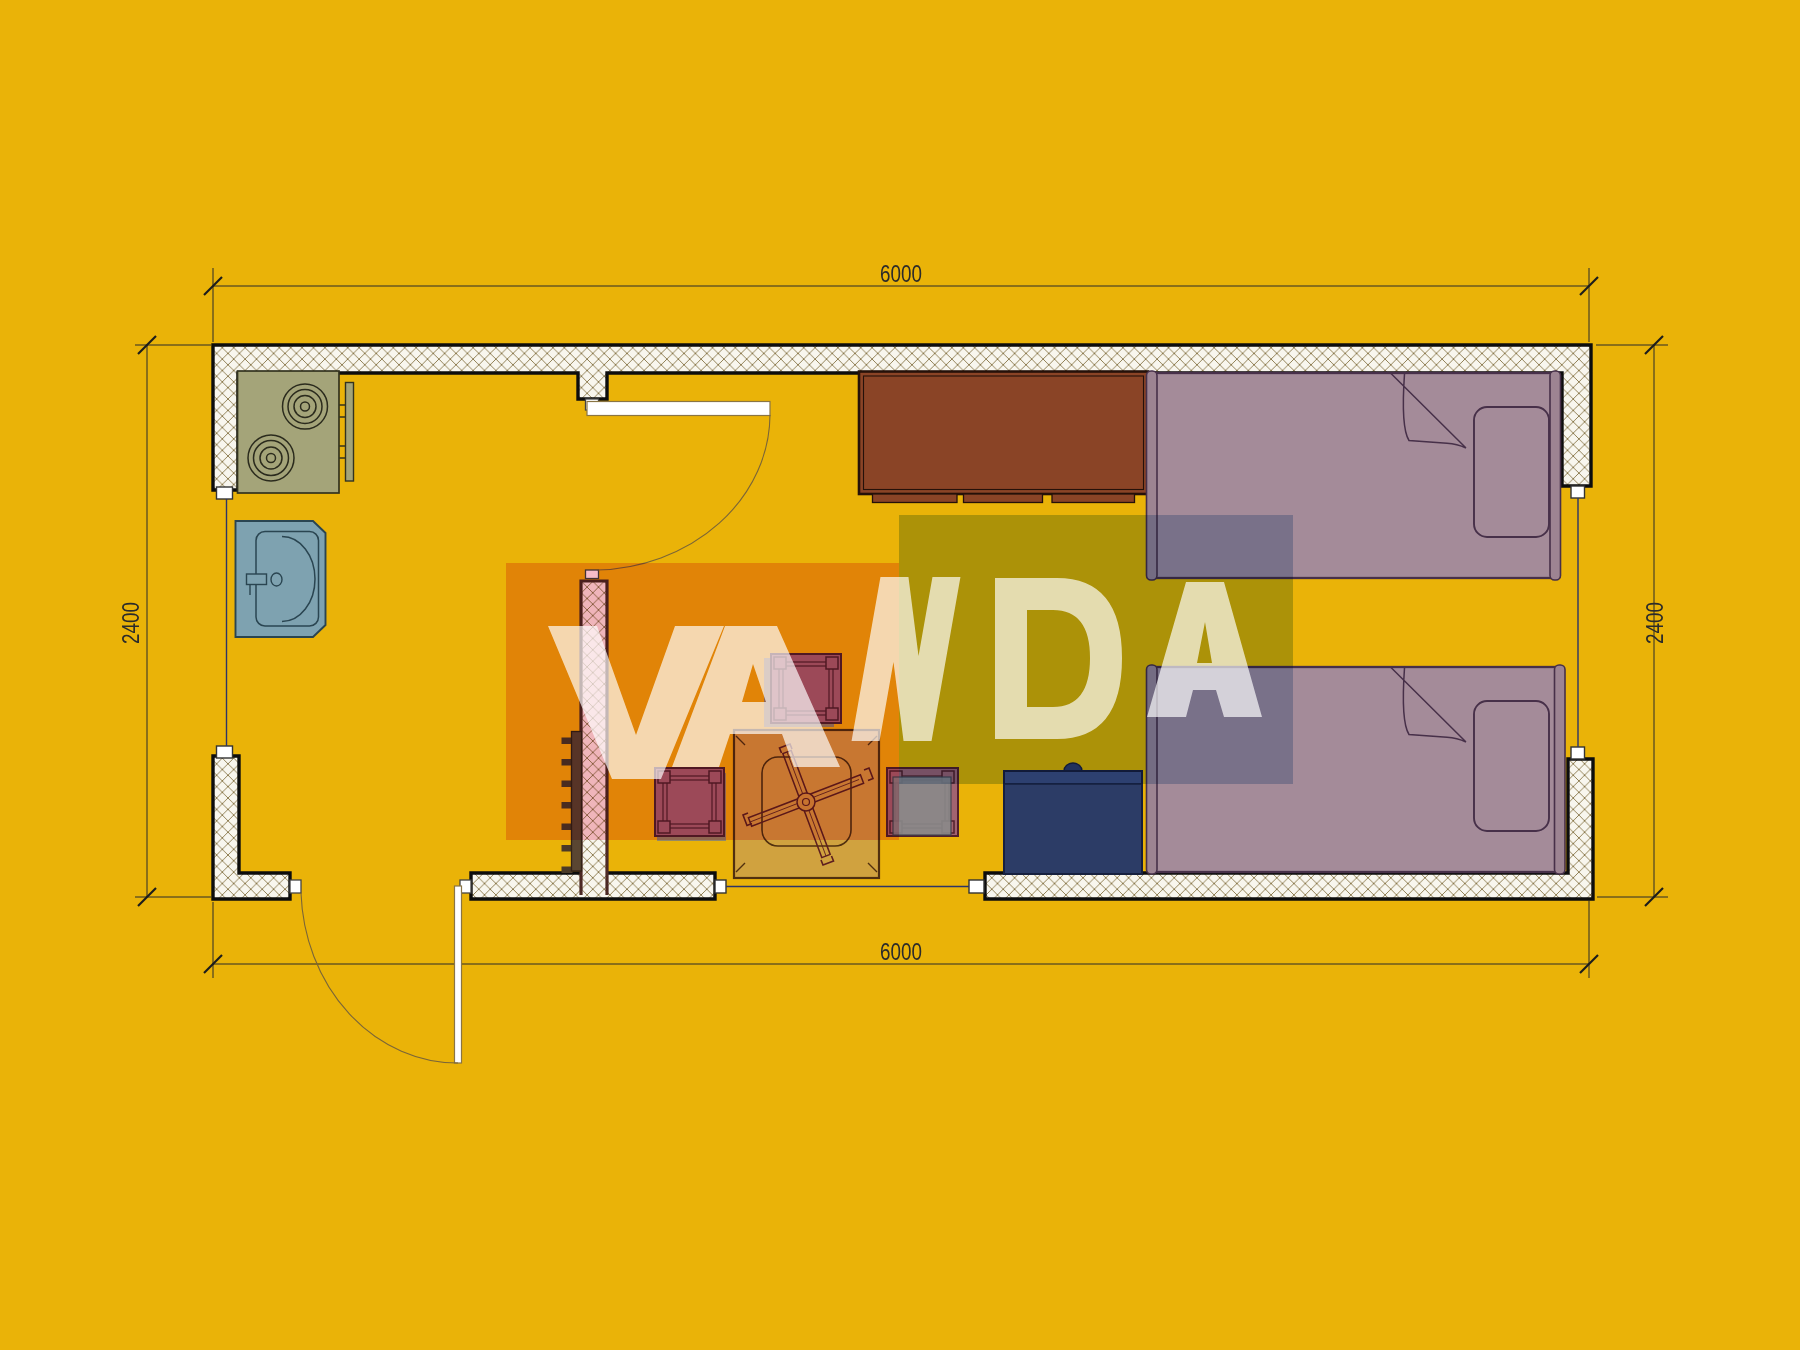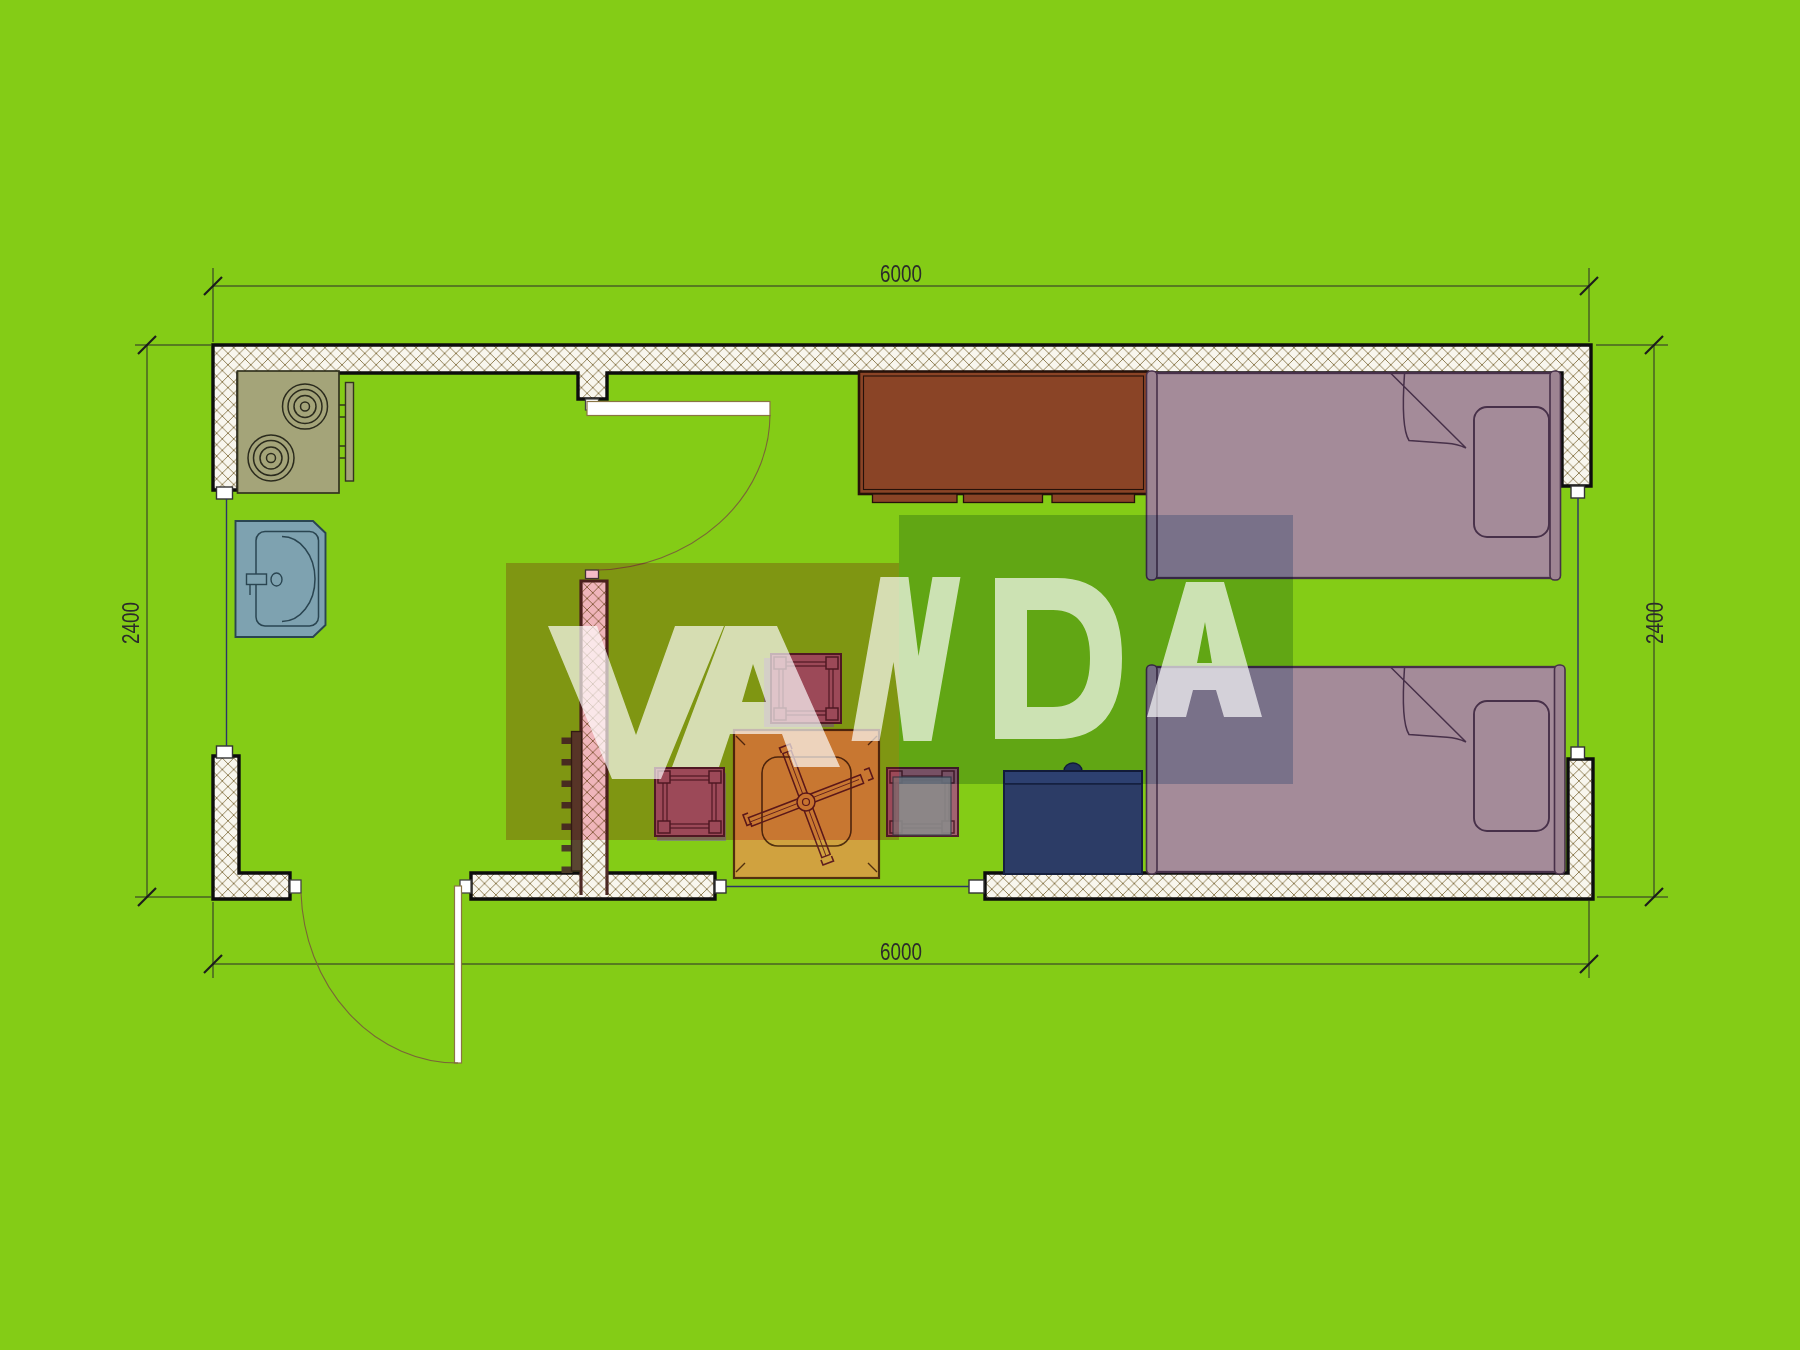--- a/index.html
+++ b/index.html
@@ -1,16 +1,16 @@
 <!DOCTYPE html>
 <html><head>
 <meta charset="utf-8">
 <style>
   html,body{margin:0;padding:0;background:#ffffff;}
-  #page{position:relative;width:1800px;height:1350px;background:#84cc16;overflow:hidden;
+  #page{position:relative;width:1800px;height:1350px;background:#eab308;overflow:hidden;
         font-family:"Liberation Sans", sans-serif;}
   svg{position:absolute;left:0;top:0;}
 </style>
 </head>
 <body>
 <div id="page">
 <svg width="1800" height="1350" viewBox="0 0 1800 1350">
 <defs>
   <pattern id="hatch" patternUnits="userSpaceOnUse" width="11.4" height="11.4">
     <rect width="11.4" height="11.4" fill="#f8f6ee"></rect>

